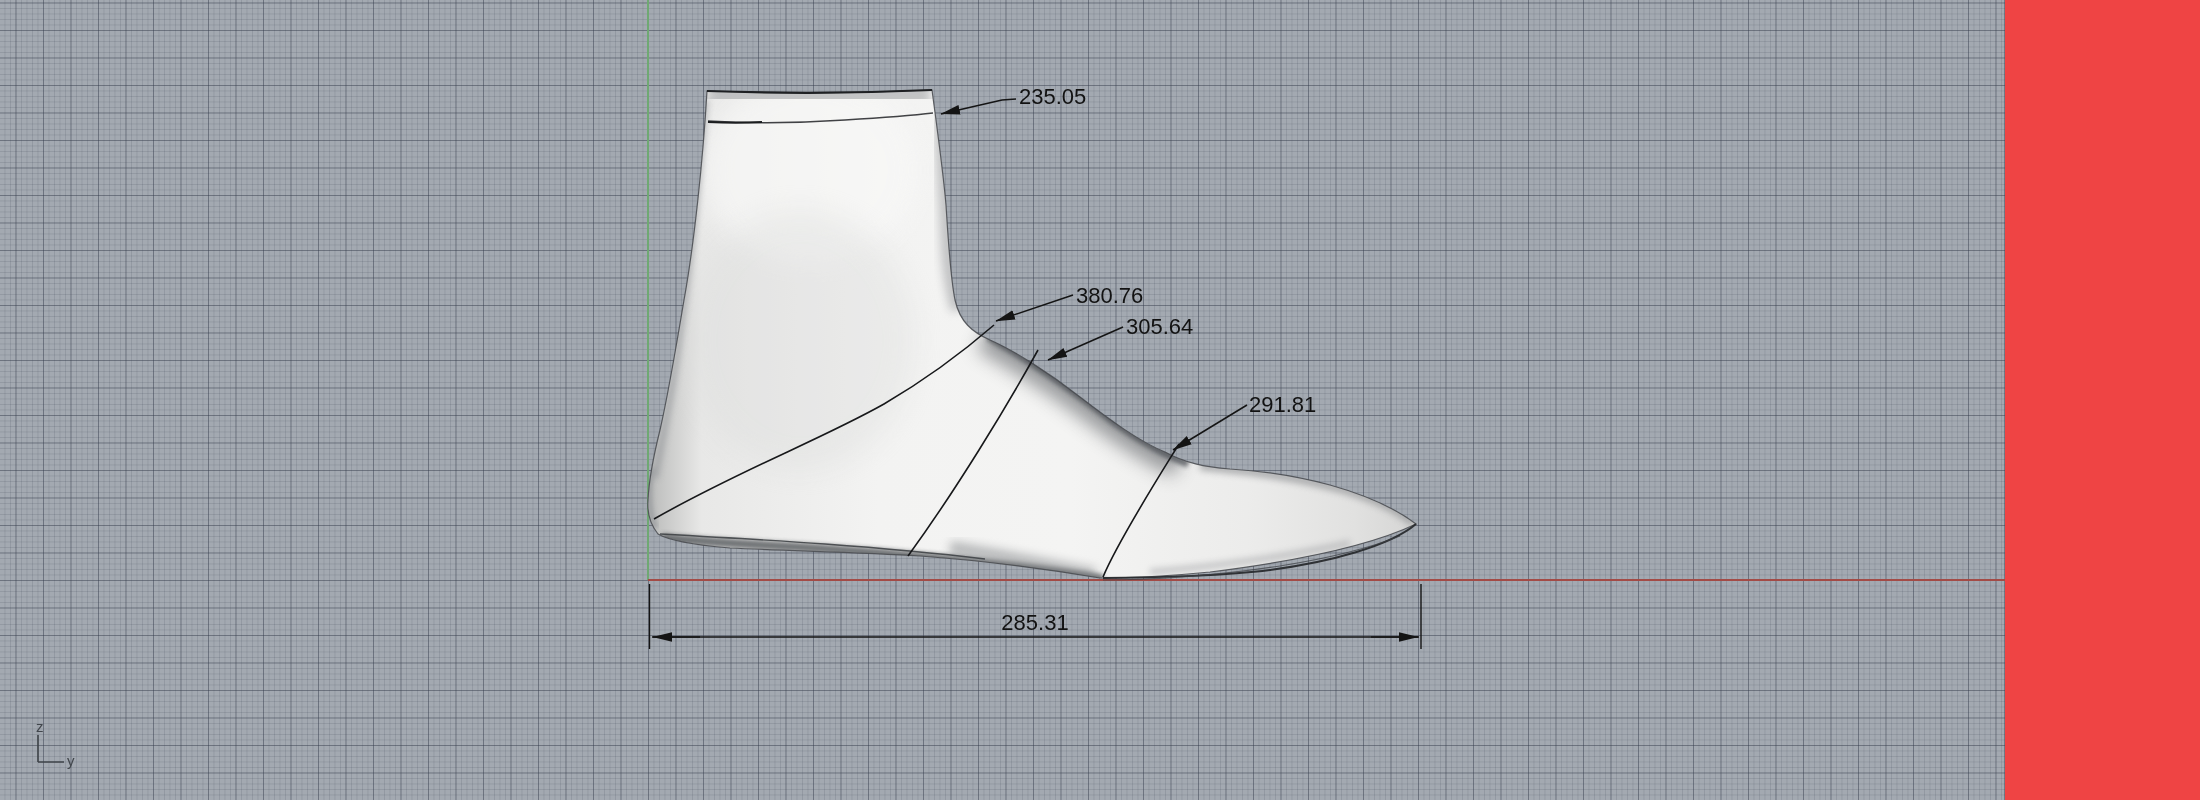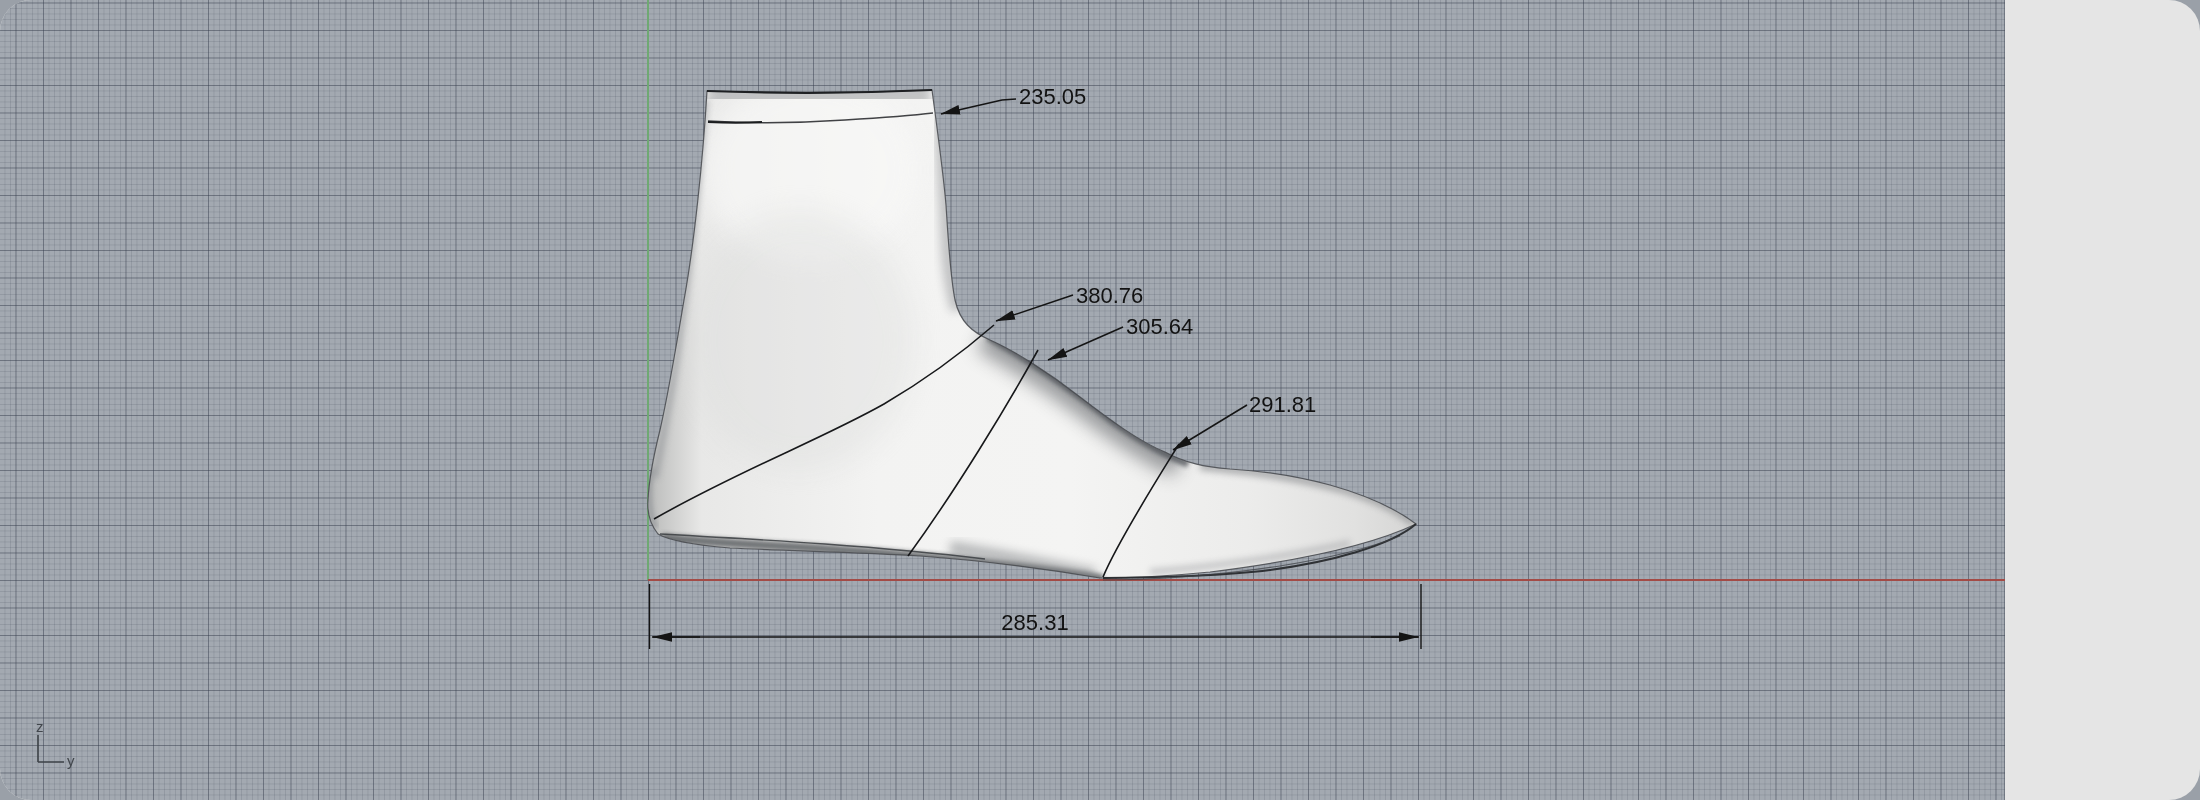--- a/index.html
+++ b/index.html
@@ -1,22 +1,21 @@
 <!DOCTYPE html>
 <html><head>
 <meta charset="utf-8">
 <style>
   html,body{margin:0;padding:0;background:#9aa0a8;}
   .viewport{
     position:relative;
     width:2200px;height:800px;
     overflow:hidden;
-    background:#e5e5e5;
+    background:#ef4444;
     font-family:"Liberation Sans",sans-serif;
-    border-radius:31px;
   }
   .grid{
     position:absolute;left:0;top:0;
     width:2005px;height:800px;
     background-color:#a3a9b1;
     background-image:
       linear-gradient(to right, rgba(55,62,78,0.42) 0 1px, transparent 1px),
       linear-gradient(to bottom, rgba(55,62,78,0.42) 0 1px, transparent 1px),
       linear-gradient(to right, rgba(70,78,92,0.18) 0 1px, transparent 1px),
       linear-gradient(to bottom, rgba(70,78,92,0.18) 0 1px, transparent 1px);

